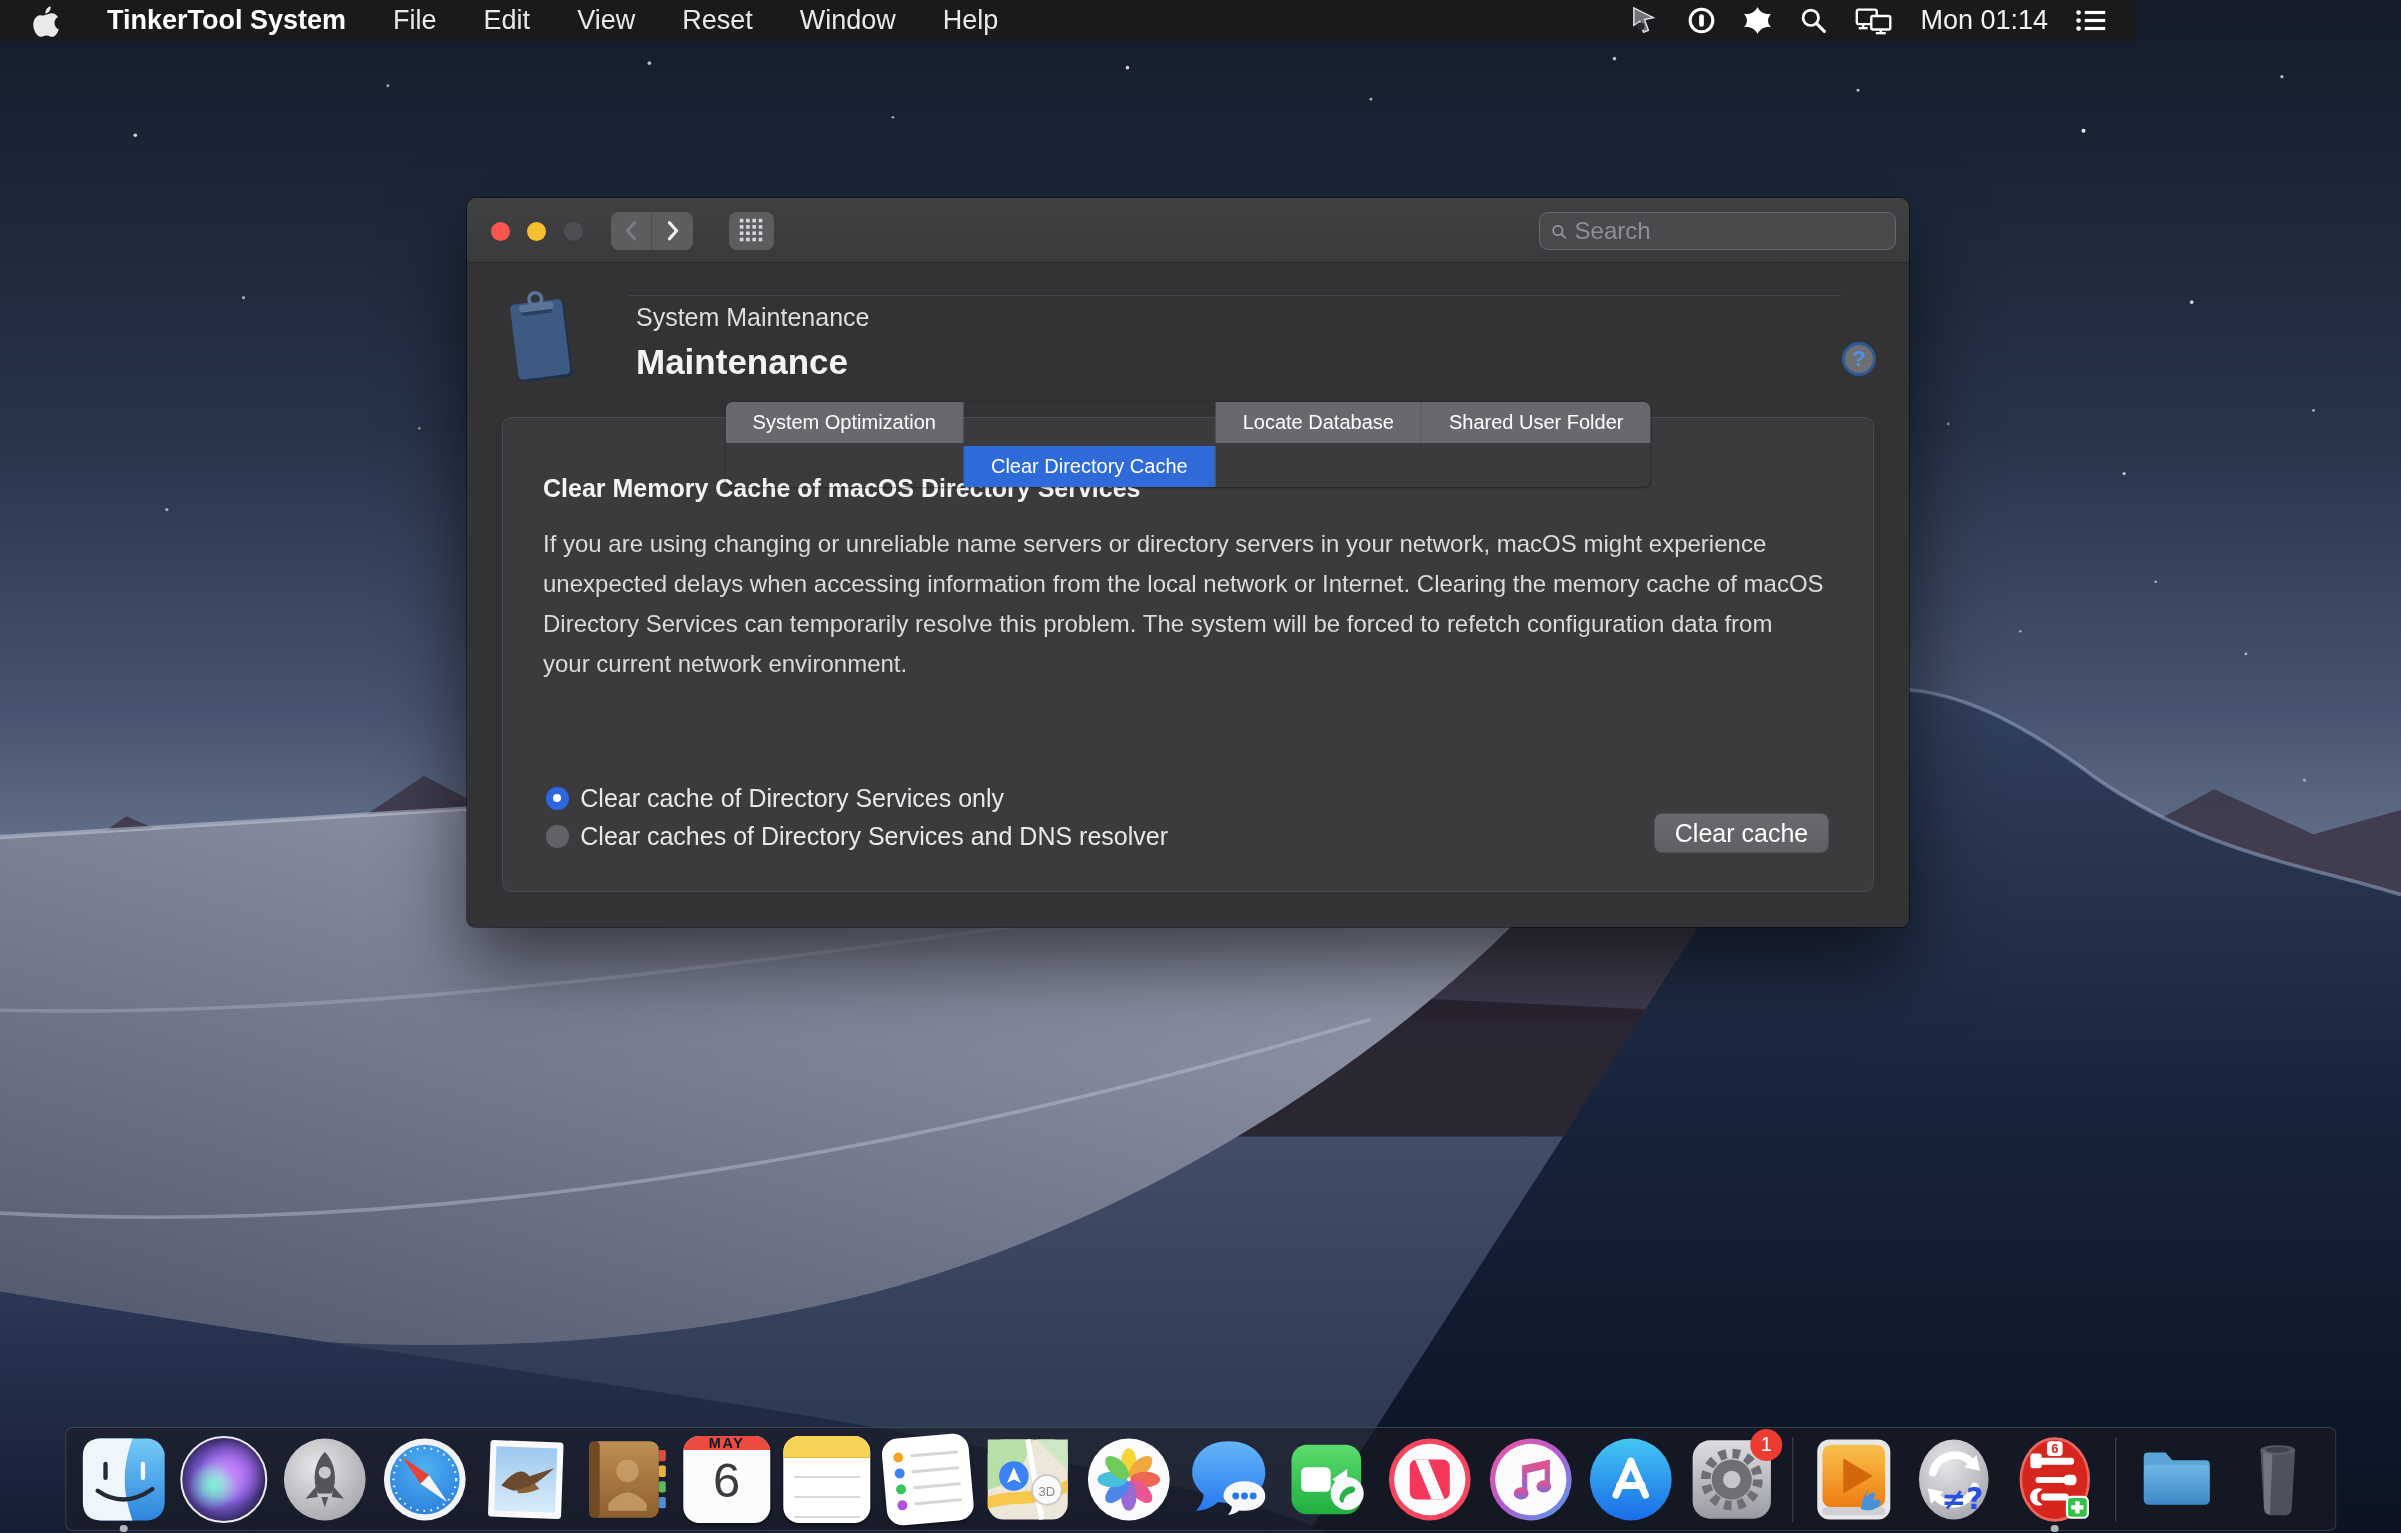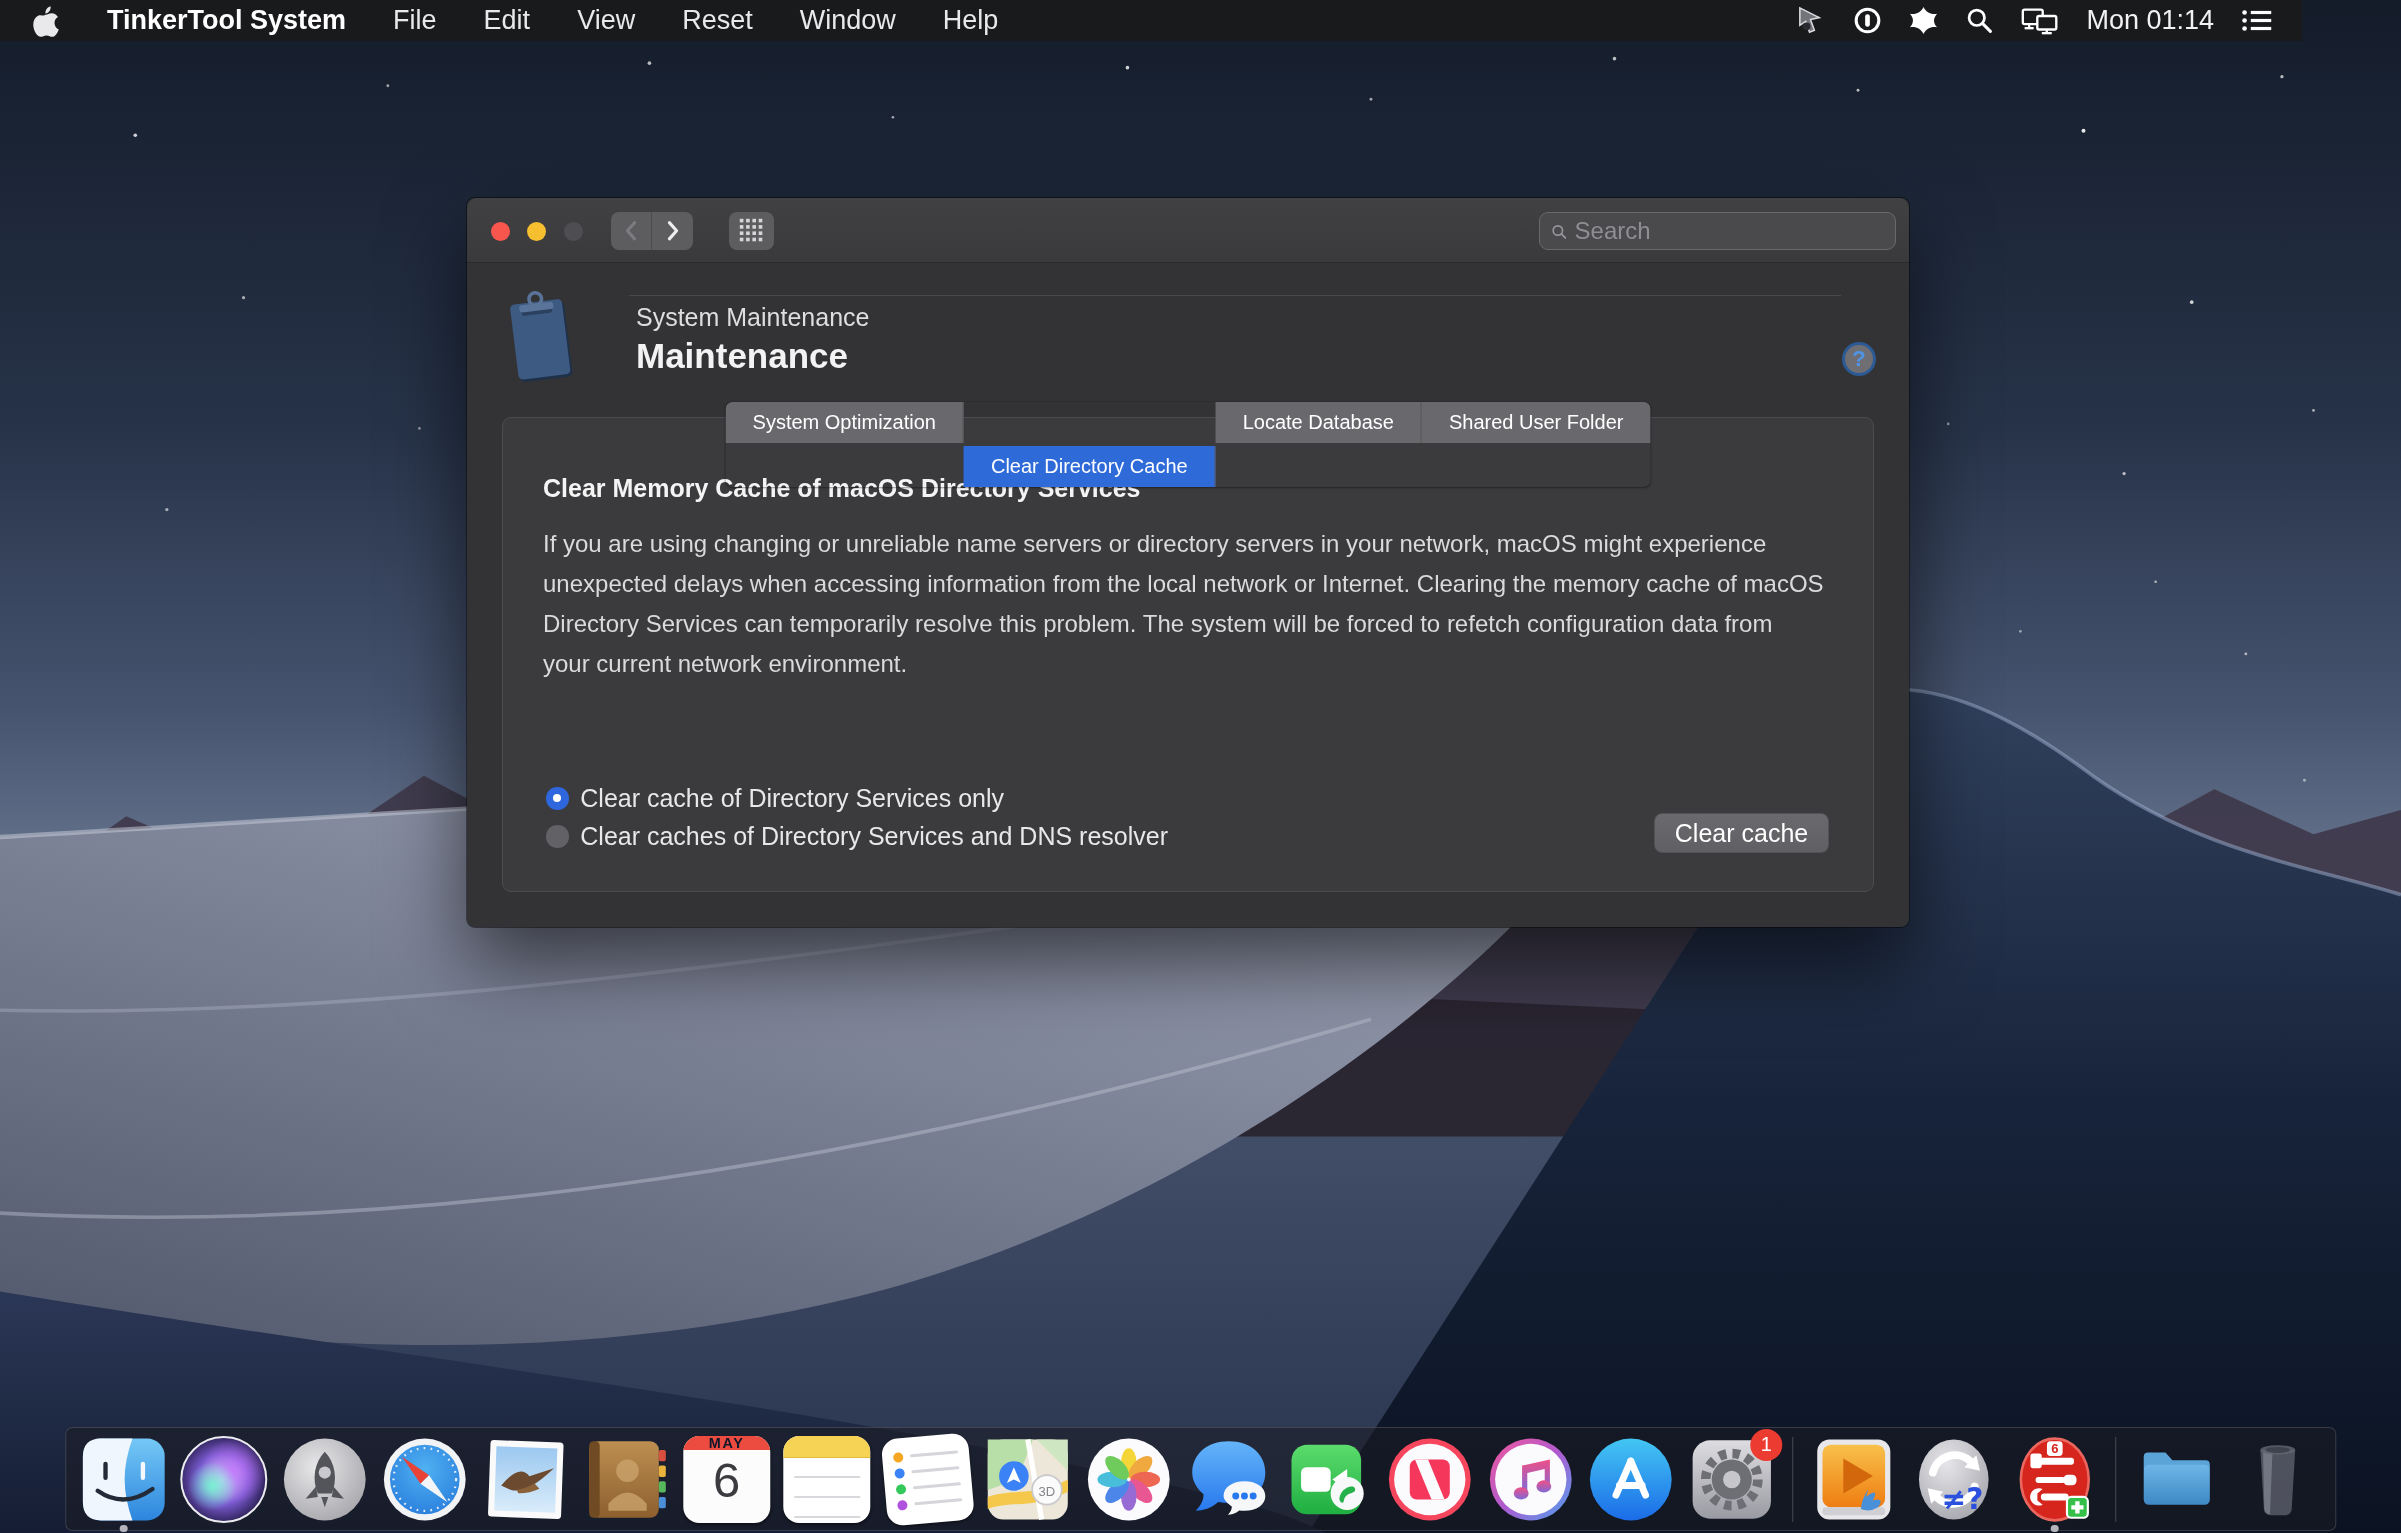--- a/index.html
+++ b/index.html
@@ -2,21 +2,21 @@
 <html style="font-size:14.4px"><head>
 <meta charset="utf-8">
 <style>
   * { margin:0; padding:0; box-sizing:border-box; }
   html,body { width:2401px; height:1534px; overflow:hidden; background:#0d1420;
     font-family:"Liberation Sans", sans-serif; }
   #desktop { position:relative; width:2401px; height:1534px; overflow:hidden; }
   #wallpaper { position:absolute; inset:0; }
 
   
-  #menubar { position:absolute; left:0; top:0; width:2302px; height:41px;
+  #menubar { position:absolute; left:0; top:0; width:2136px; height:41px;
     background:rgba(26,26,28,0.96); display:flex; align-items:center;
     color:#e9e9eb; font-size:27px; z-index:50; }
   #menubar .mleft { display:flex; align-items:center; gap:47px; padding-left:31px; }
   #menubar .appname { font-weight:bold; color:#ffffff; }
   #menubar .mitem { cursor:default; }
   #menubar .mright { margin-left:auto; display:flex; align-items:center; gap:27px; padding-right:29px; }
   #menubar .clock { font-size:27px; color:#f2f2f4; }
   .sicon { display:flex; align-items:center; }
 
   
@@ -40,21 +40,21 @@
     background:#4a4a4d; border:0.9px solid #69696d; border-radius:9px;
     display:flex; align-items:center; padding:0 10.8px; gap:7.2px; }
   .searchfield input { flex:1; background:transparent; border:none; outline:none;
     font-family:"Liberation Sans", sans-serif; font-size:24px; color:#e6e6e8; }
   .searchfield input::placeholder { color:#8e8e93; }
 
   
   .hdr-divider { position:absolute; left:162px; top:97px; width:1212px; height:0.9px; background:#48484c; }
   .clipicon { position:absolute; left:34px; top:90px; width:78px; height:99px; }
   .hdr-sub { position:absolute; left:169px; top:105px; font-size:25px; color:#dededf; }
-  .hdr-title { position:absolute; left:169px; top:138px; font-size:35px; font-weight:bold; color:#f3f3f4; }
+  .hdr-title { position:absolute; left:169px; top:144px; font-size:35px; font-weight:bold; color:#f3f3f4; }
   .helpbtn { position:absolute; left:1375px; top:144px; width:34px; height:34px; border-radius:50%;
     background:#6e6e73; border:3.6px solid #2c5a94; color:#4f94e6; font-size:22.6px; font-weight:bold;
     display:flex; align-items:center; justify-content:center; }
 
   
   .tabs { position:absolute; left:50%; top:204px; transform:translateX(-50%);
     display:flex; border-radius:7.2px; overflow:hidden; box-shadow:0 0.9px 1.8px rgba(0,0,0,.4); z-index:5; }
   .tab { height:41px; display:flex; align-items:center; padding:0 27px; font-size:20px;
     color:#ffffff; background:#69696d; border-right:0.9px solid #57575b; white-space:nowrap; }
   .tab:last-child { border-right:none; }

